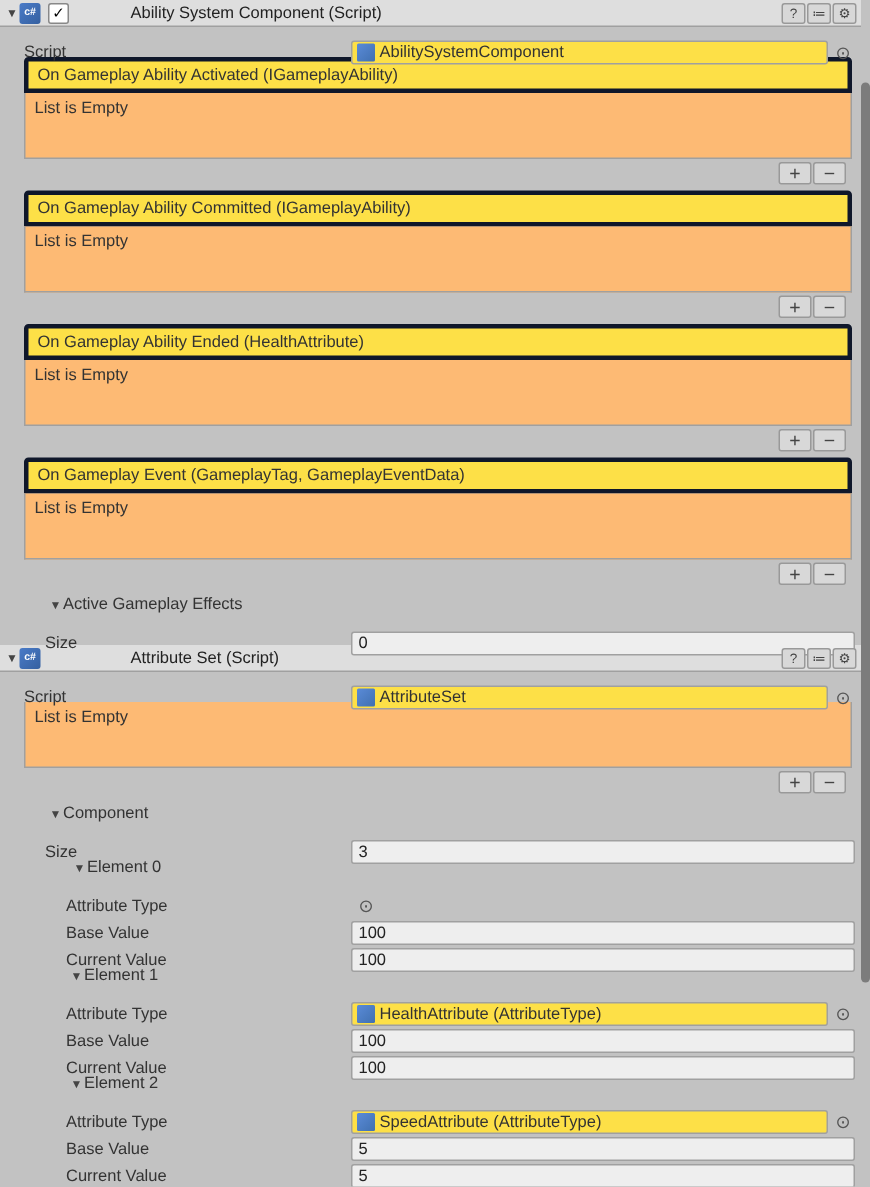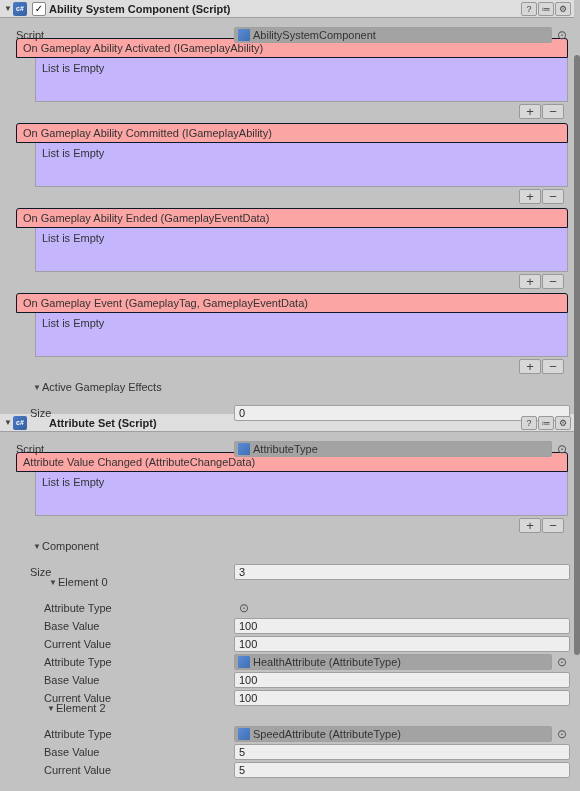--- a/index.html
+++ b/index.html
@@ -7,36 +7,36 @@
 .inspector { width: 574px; }
 .scrollbar { position: absolute; right: 0; top: 0; width: 6px; height: 791px; background: #c2c2c2; }
 .scrollbar-thumb { position: absolute; right: 0; top: 55px; width: 6px; height: 600px; background: #7c7c7c; border-radius: 3px; }
 
 .comp-header { display: flex; align-items: center; height: 18px; background: #dedede; border-bottom: 1px solid #a0a0a0; padding: 0 3px; }
 .foldout { width: 10px; height: 10px; display: inline-flex; align-items: center; justify-content: center; }
 .tri-down::before { content: "▼"; font-size: 8px; color: #444; }
 .cs-icon { width: 14px; height: 14px; background: linear-gradient(135deg, #4a7bc8, #3560a0); border-radius: 2px; display: flex; align-items: center; justify-content: center; color: #fff; font-size: 7px; font-weight: bold; margin-right: 2px; }
 .cs-icon::after { content: "c#"; }
 .checkbox { width: 14px; height: 14px; background: #fff; border: 1px solid #888; border-radius: 2px; margin: 0 3px; display: flex; align-items: center; justify-content: center; font-size: 10px; }
-.comp-title { font-weight: bold; flex: 1; color: #222; }
+.comp-title { font-weight: normal; flex: 1; color: #222; margin-left: 38px; }
 .mini-btn { width: 16px; height: 14px; background: #d8d8d8; border: 1px solid #999; border-radius: 2px; margin-left: 1px; display: flex; align-items: center; justify-content: center; font-size: 9px; color: #444; cursor: pointer; }
 
 .field-row { display: flex; align-items: center; height: 18px; padding: 16px 4px 0 16px; }
 .field-label { width: 218px; color: #333; }
 .field-label.indent1 { padding-left: 14px; }
 .field-label.indent2 { padding-left: 28px; }
-.obj-field { flex: 1; height: 16px; background: #a3a3a3; border: 1px solid #a0a0a0; border-radius: 2px; display: flex; align-items: center; padding: 0 3px; }
+.obj-field { flex: 1; height: 16px; background: #fde047; border: 1px solid #a0a0a0; border-radius: 2px; display: flex; align-items: center; padding: 0 3px; }
 .obj-icon { width: 12px; height: 12px; background: linear-gradient(135deg, #5a8bd8, #4070b0); border-radius: 1px; margin-right: 3px; }
 .obj-text { color: #333; flex: 1; }
 .obj-picker { width: 16px; height: 16px; display: flex; align-items: center; justify-content: center; color: #555; margin-left: 2px; cursor: pointer; font-size: 12px; }
 .num-field { flex: 1; height: 16px; background: #eeeeee; border: 1px solid #a0a0a0; border-radius: 2px; padding: 0 4px; color: #222; display: flex; align-items: center; }
 
 .event-block { margin: 2px 6px 3px 16px; }
-.event-header { background: #fca5a5; border: 1px solid #0f172a; border-radius: 3px 3px 0 0; padding: 3px 6px; color: #333; }
-.event-body { background: #c4b5fd; border: 1px solid #a0a0a0; border-top: none; height: 44px; padding: 4px 6px; color: #333; margin-left: 19px; }
+.event-header { background: #fde047; border: 3px solid #0f172a; border-radius: 3px 3px 0 0; padding: 3px 6px; color: #333; }
+.event-body { background: #fdba74; border: 1px solid #a0a0a0; border-top: none; height: 44px; padding: 4px 6px; color: #333; }
 .event-footer { display: flex; justify-content: flex-end; height: 18px; align-items: center; padding-right: 4px; }
 .event-btn { width: 22px; height: 15px; background: #d8d8d8; border: 1px solid #999; border-radius: 2px; margin-left: 1px; display: flex; align-items: center; justify-content: center; color: #444; cursor: pointer; font-size: 13px; line-height: 1; }
 
 .section-row { display: flex; align-items: center; height: 18px; padding: 0 4px; margin-left: 28px; }
 .section-label { color: #333; }
 </style>
 </head>
 <body>
 
 <div class="inspector">
@@ -72,21 +72,21 @@
   <div class="event-block">
     <div class="event-header">On Gameplay Ability Committed (IGameplayAbility)</div>
     <div class="event-body">List is Empty</div>
     <div class="event-footer">
       <span class="event-btn">+</span>
       <span class="event-btn">−</span>
     </div>
   </div>
 
   <div class="event-block">
-    <div class="event-header">On Gameplay Ability Ended (GameplayEventData)</div>
+    <div class="event-header">On Gameplay Ability Ended (HealthAttribute)</div>
     <div class="event-body">List is Empty</div>
     <div class="event-footer">
       <span class="event-btn">+</span>
       <span class="event-btn">−</span>
     </div>
   </div>
 
   <div class="event-block">
     <div class="event-header">On Gameplay Event (GameplayTag, GameplayEventData)</div>
     <div class="event-body">List is Empty</div>
@@ -112,27 +112,26 @@
     <span class="comp-title">Attribute Set (Script)</span>
     <span class="mini-btn">?</span>
     <span class="mini-btn">≔</span>
     <span class="mini-btn">⚙</span>
   </div>
 
   <div class="field-row">
     <span class="field-label">Script</span>
     <div class="obj-field">
       <span class="obj-icon"></span>
-      <span class="obj-text">AttributeType</span>
+      <span class="obj-text">AttributeSet</span>
     </div>
     <span class="obj-picker">⊙</span>
   </div>
 
   <div class="event-block">
-    <div class="event-header">Attribute Value Changed (AttributeChangeData)</div>
     <div class="event-body">List is Empty</div>
     <div class="event-footer">
       <span class="event-btn">+</span>
       <span class="event-btn">−</span>
     </div>
   </div>
 
   <div class="section-row">
     <span class="foldout tri-down"></span>
     <span class="section-label">Component</span>
@@ -155,20 +154,24 @@
     <div class="field-row">
       <span class="field-label indent2">Base Value</span>
       <div class="num-field">100</div>
     </div>
     <div class="field-row">
       <span class="field-label indent2">Current Value</span>
       <div class="num-field">100</div>
     </div>
       </div>
       <div>
+    <div class="section-row" style="padding-left:18px">
+      <span class="foldout tri-down"></span>
+      <span class="section-label">Element 1</span>
+    </div>
     <div class="field-row">
       <span class="field-label indent2">Attribute Type</span>
       <div class="obj-field">
         <span class="obj-icon"></span>
         <span class="obj-text">HealthAttribute (AttributeType)</span>
       </div>
       <span class="obj-picker">⊙</span>
     </div>
     <div class="field-row">
       <span class="field-label indent2">Base Value</span>

